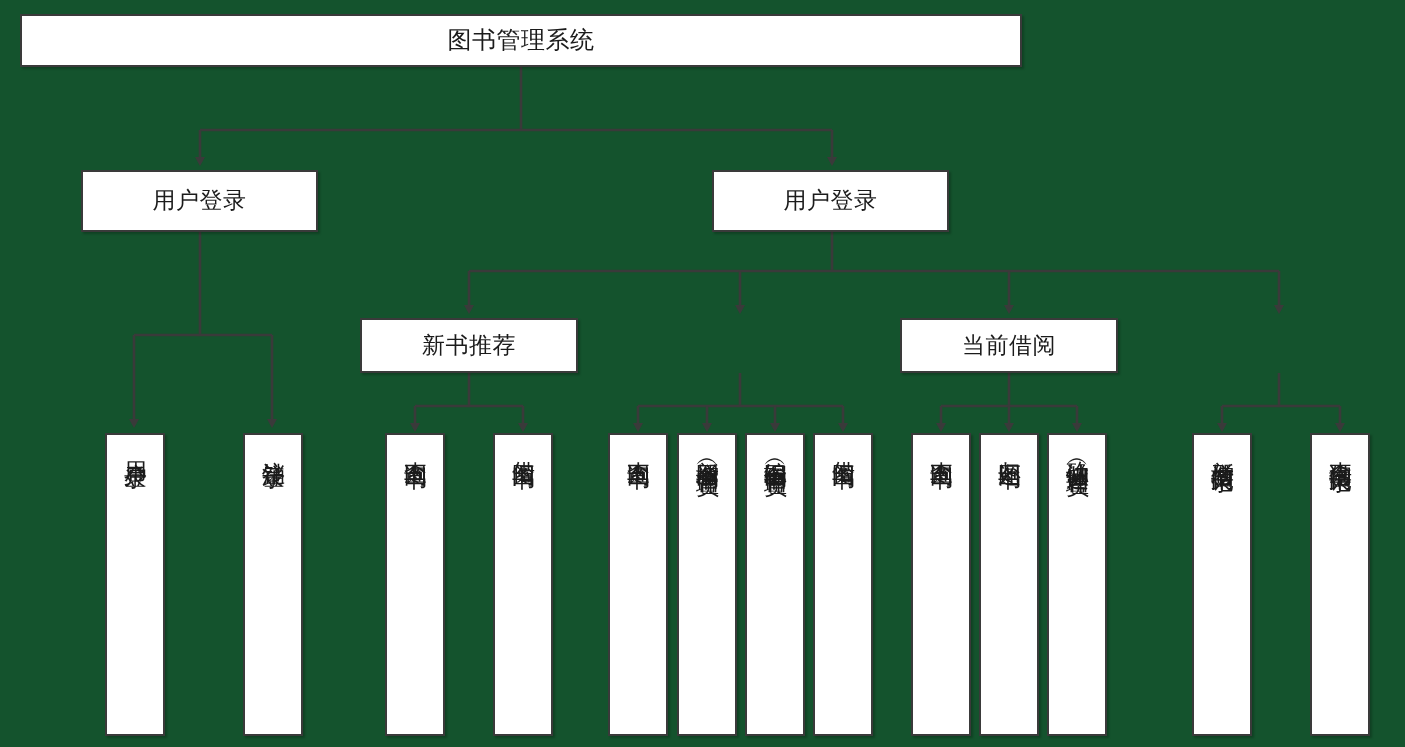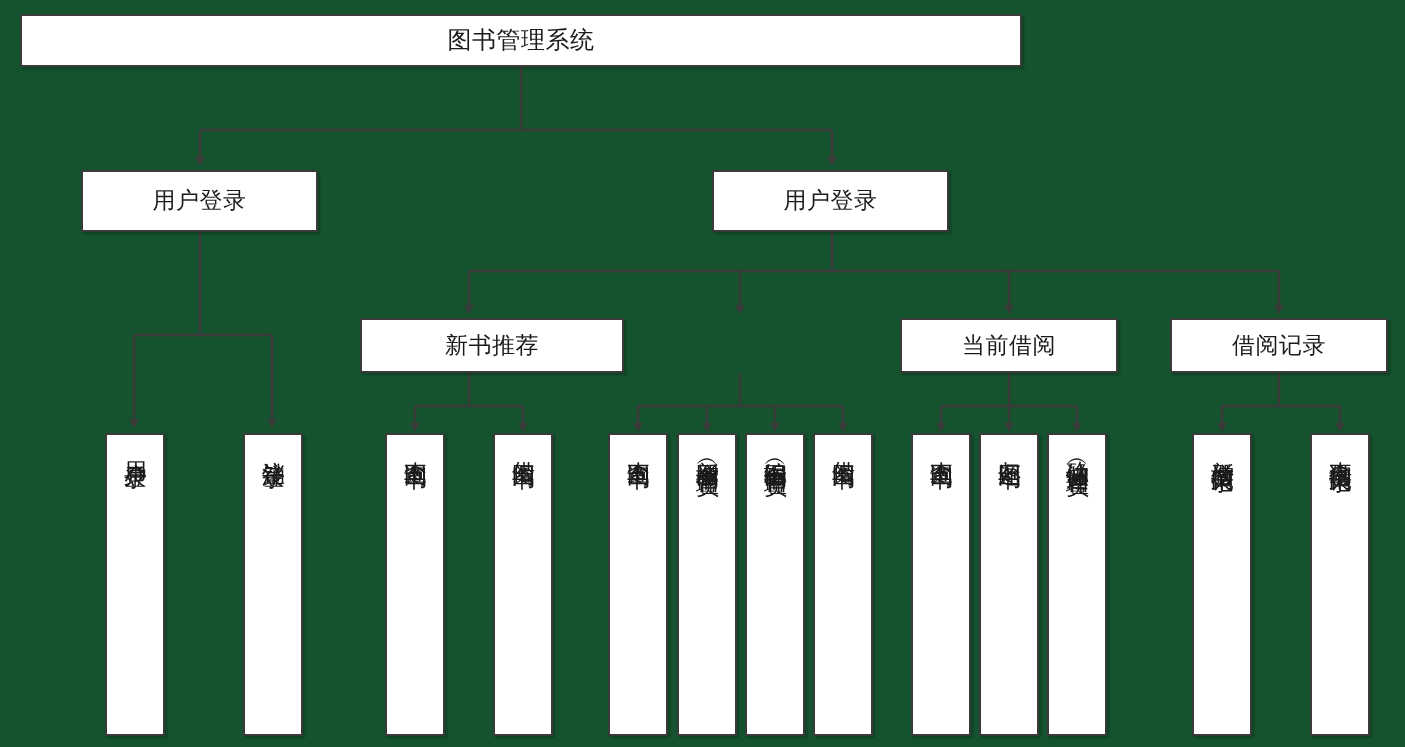--- a/index.html
+++ b/index.html
@@ -135,28 +135,25 @@
     <span class="label">图书管理系统</span>
   </div>
 
   <div class="node horiz" style="left:81px; top:170px; width:237px; height:62px;">
     <span class="label">用户登录</span>
   </div>
   <div class="node horiz" style="left:712px; top:170px; width:237px; height:62px;">
     <span class="label">用户登录</span>
   </div>
 
-  <div class="node horiz" style="left:360px; top:318px; width:264px; height:55px;">
+  <div class="node horiz" style="left:360px; top:318px; width:218px; height:55px;">
     <span class="label">新书推荐</span>
   </div>
   <div class="node horiz" style="left:900px; top:318px; width:218px; height:55px;">
     <span class="label">当前借阅</span>
-  </div>
-  <div class="node horiz" style="left:1170px; top:318px; width:218px; height:55px;">
-    <span class="label">借阅记录</span>
   </div>
 
   <div class="node vert" style="left:105px; top:433px; width:60px; height:303px;">
     <span class="label">用户登录</span>
   </div>
   <div class="node vert" style="left:243px; top:433px; width:60px; height:303px;">
     <span class="label">注销登录</span>
   </div>
 
   <div class="node vert" style="left:385px; top:433px; width:60px; height:303px;">

